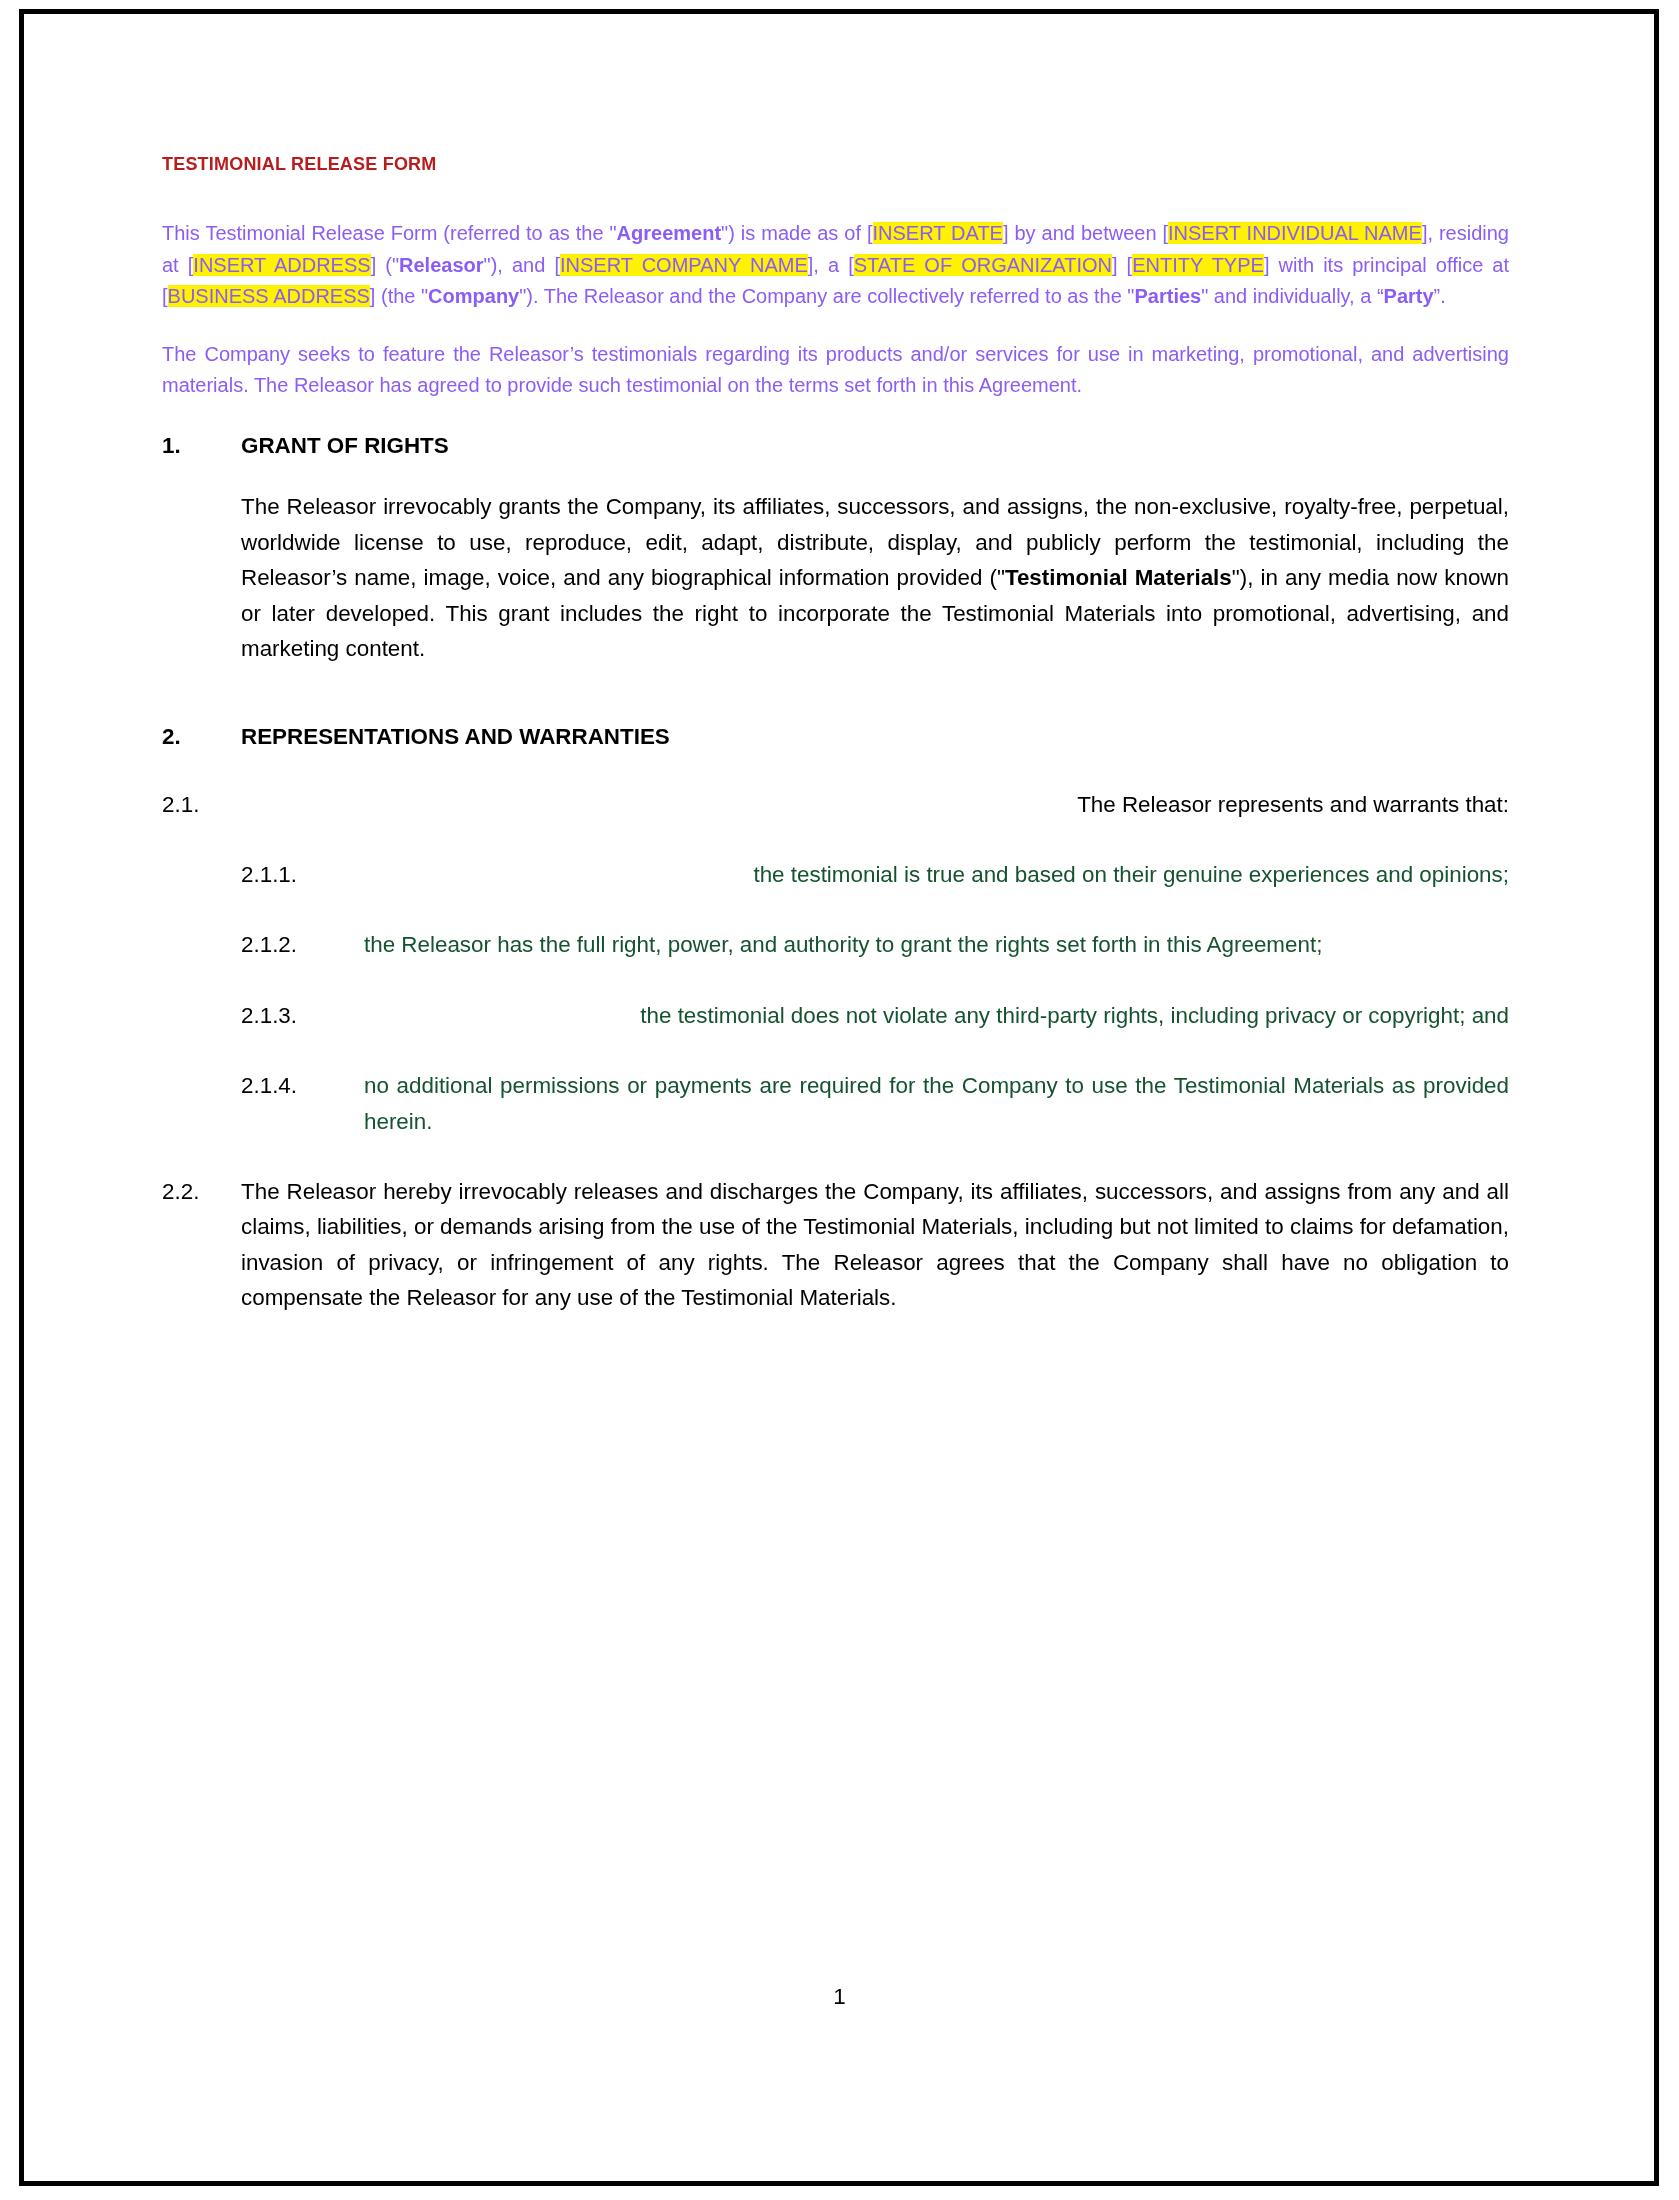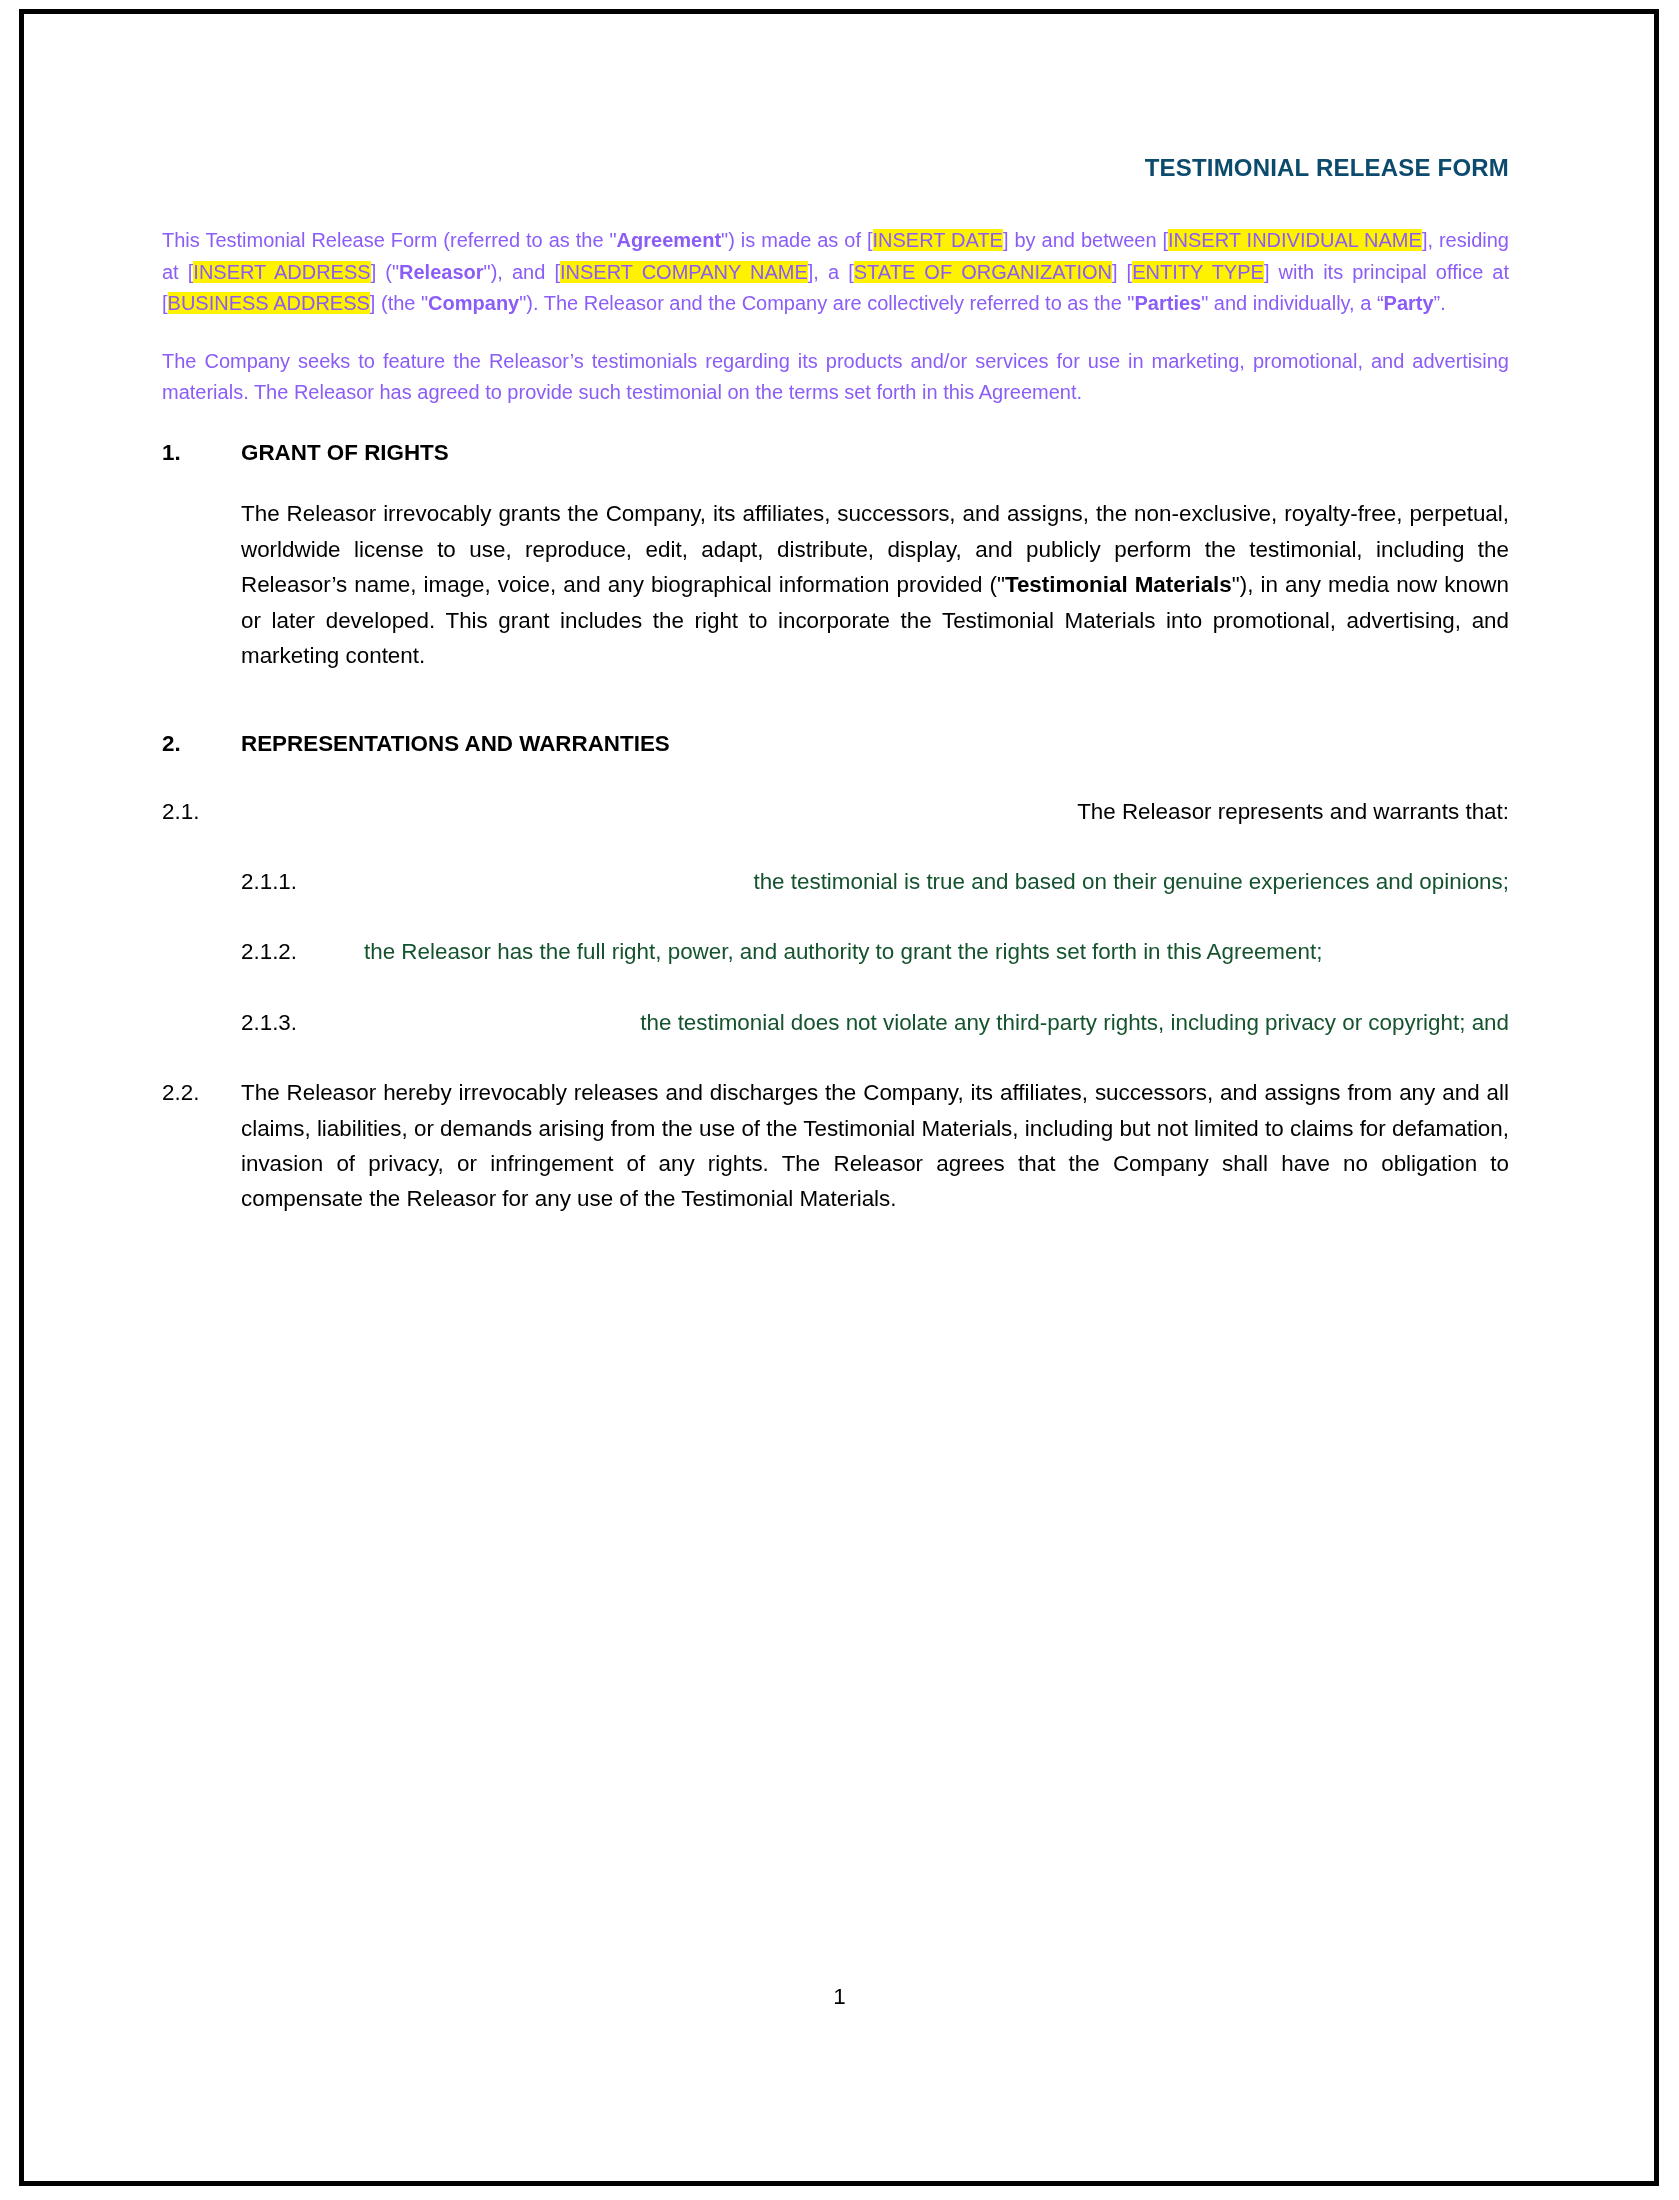--- a/index.html
+++ b/index.html
@@ -27,25 +27,25 @@
     pointer-events: none;
   }
   .content {
     position: absolute;
     left: 162px;
     top: 154px;
     width: 1347px;
     box-sizing: border-box;
   }
   .doc-title {
-    text-align: right;
+    text-align: left;
     font-weight: bold;
-    font-size: 24px;
+    font-size: 18px;
     letter-spacing: 0.2px;
-    color: #0c4a6e;
+    color: #b91c1c;
     margin: 0 0 43px 0;
   }
   p.body-text {
     font-size: 20px;
     line-height: 1.58;
     color: #8b5cf6;
     margin: 0 0 26px 0;
     text-align: justify;
     text-justify: inter-word;
   }
@@ -168,20 +168,24 @@
     <div class="subclause" style="margin-top:35px;">
       <div class="subclause-num">2.1.2.</div>
       <div class="subclause-body">the Releasor has the full right, power, and authority to grant the rights set forth in this Agreement;</div>
     </div>
 
     <div class="subclause" style="margin-top:35px;">
       <div class="subclause-num">2.1.3.</div>
       <div class="subclause-body no-justify">the testimonial does not violate any third-party rights, including privacy or copyright; and</div>
     </div>
 
+    <div class="subclause" style="margin-top:35px;">
+      <div class="subclause-num">2.1.4.</div>
+      <div class="subclause-body">no additional permissions or payments are required for the Company to use the Testimonial Materials as provided herein.</div>
+    </div>
 
     <div class="clause" style="margin-top:35px;">
       <div class="clause-num">2.2.</div>
       <div class="clause-body">The Releasor hereby irrevocably releases and discharges the Company, its affiliates, successors, and assigns from any and all claims, liabilities, or demands arising from the use of the Testimonial Materials, including but not limited to claims for defamation, invasion of privacy, or infringement of any rights. The Releasor agrees that the Company shall have no obligation to compensate the Releasor for any use of the Testimonial Materials.</div>
     </div>
 
   </div>
 
   <div class="page-number">1</div>
 </div>

